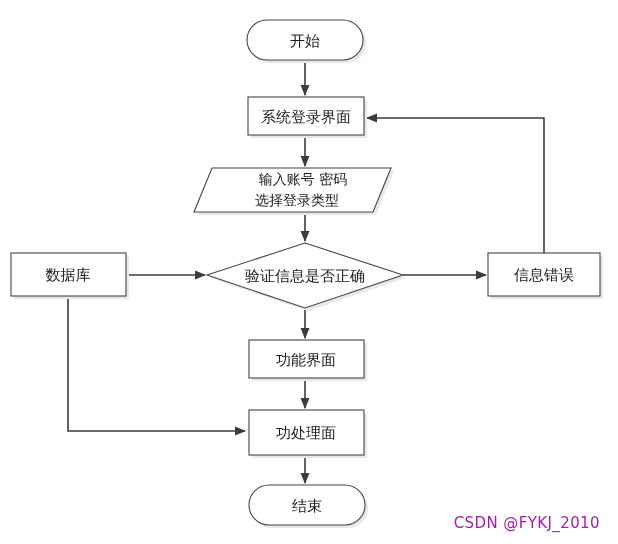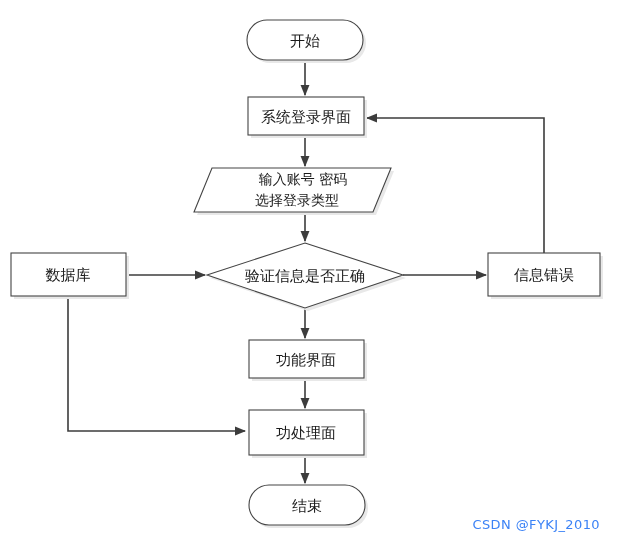--- a/index.html
+++ b/index.html
@@ -47,22 +47,22 @@
     font-size: 14px;
     fill: #1a1a1a;
     text-anchor: middle;
     dominant-baseline: middle;
   }
   .watermark {
     position: absolute;
     right: 18px;
     bottom: 12px;
     font-family: "DejaVu Sans", "Liberation Sans", sans-serif;
-    font-size: 13px;
-    color: #3b82f6;
+    font-size: 15px;
+    color: #a21caf;
     letter-spacing: 0.4px;
     white-space: nowrap;
   }
 </style>
 </head>
 <body>
 
 <div id="canvas">
 
   <svg id="flow" viewBox="0 0 618 544" xmlns="http://www.w3.org/2000/svg">

